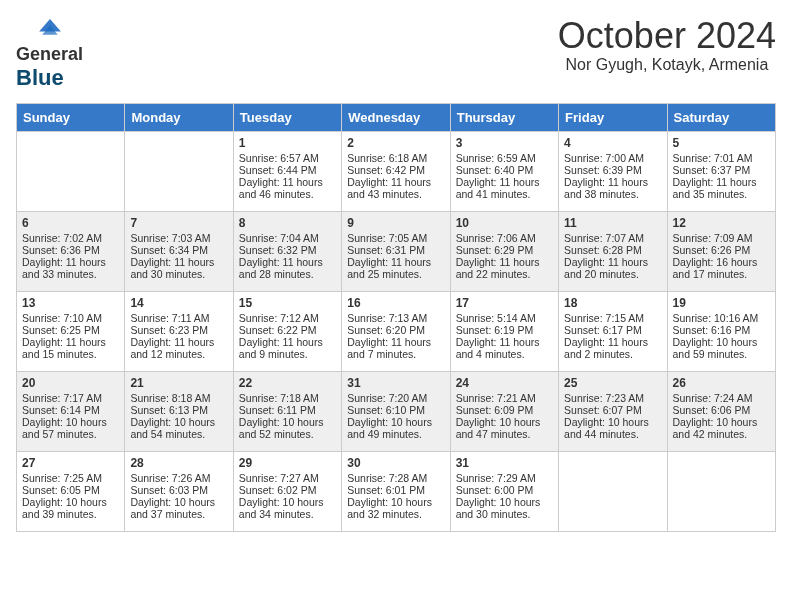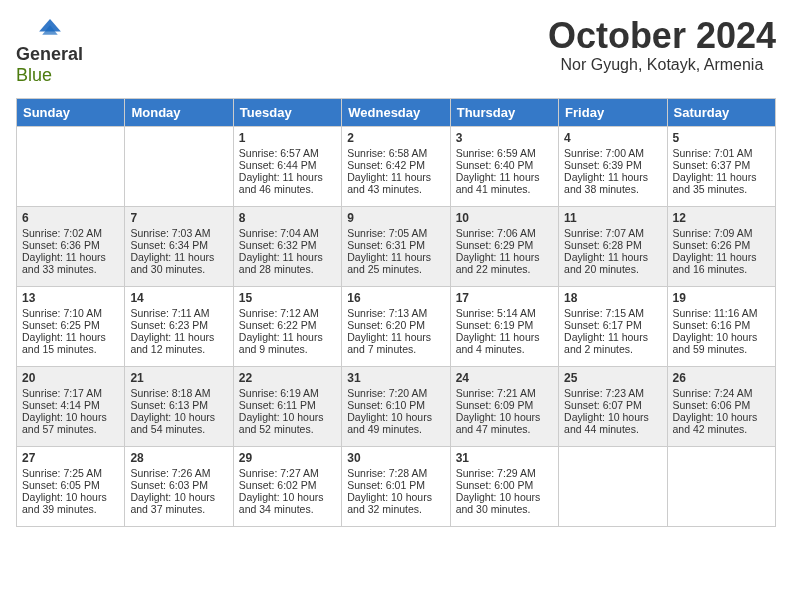--- a/index.html
+++ b/index.html
@@ -20,34 +20,34 @@
       display: flex;
       align-items: center;
       flex-direction: column;
     }
     .logo-text-general {
       font-size: 18px;
       font-weight: bold;
       color: #333;
     }
     .logo-text-blue {
-      font-size: 18px;
-      font-weight: normal;
-      color: #4d7c0f;
+      font-size: 22px;
+      font-weight: bold;
+      color: #0c4a6e;
     }
     .logo-icon {
       width: 28px;
       height: 28px;
     }
     .title-area {
       text-align: right;
     }
     .month-title {
       font-size: 36px;
-      font-weight: bold;
+      font-weight: normal;
       color: #333;
       line-height: 1.1;
     }
     .location-subtitle {
       font-size: 16px;
       color: #333;
       text-align: center;
     }
     table {
       width: 100%;
@@ -124,47 +124,47 @@
         <th>Thursday</th>
         <th>Friday</th>
         <th>Saturday</th>
       </tr>
   </thead>
   <tbody id="calendar-body">
   <tr>
         <td class="empty-cell"></td>
         <td class="empty-cell"></td>
         <td><span class="day-number">1</span><span>Sunrise: 6:57 AM</span><br><span>Sunset: 6:44 PM</span><br><span>Daylight: 11 hours and 46 minutes.</span></td>
-        <td><span class="day-number">2</span><span>Sunrise: 6:58 AM</span><br><span>Sunset: 6:42 PM</span><br><span>Daylight: 11 hours and 43 minutes.</span></td>
+        <td><span class="day-number">2</span><span>Sunrise: 6:18 AM</span><br><span>Sunset: 6:42 PM</span><br><span>Daylight: 11 hours and 43 minutes.</span></td>
         <td><span class="day-number">3</span><span>Sunrise: 6:59 AM</span><br><span>Sunset: 6:40 PM</span><br><span>Daylight: 11 hours and 41 minutes.</span></td>
         <td><span class="day-number">4</span><span>Sunrise: 7:00 AM</span><br><span>Sunset: 6:39 PM</span><br><span>Daylight: 11 hours and 38 minutes.</span></td>
         <td><span class="day-number">5</span><span>Sunrise: 7:01 AM</span><br><span>Sunset: 6:37 PM</span><br><span>Daylight: 11 hours and 35 minutes.</span></td>
       </tr>
       <tr>
         <td><span class="day-number">6</span><span>Sunrise: 7:02 AM</span><br><span>Sunset: 6:36 PM</span><br><span>Daylight: 11 hours and 33 minutes.</span></td>
         <td><span class="day-number">7</span><span>Sunrise: 7:03 AM</span><br><span>Sunset: 6:34 PM</span><br><span>Daylight: 11 hours and 30 minutes.</span></td>
         <td><span class="day-number">8</span><span>Sunrise: 7:04 AM</span><br><span>Sunset: 6:32 PM</span><br><span>Daylight: 11 hours and 28 minutes.</span></td>
         <td><span class="day-number">9</span><span>Sunrise: 7:05 AM</span><br><span>Sunset: 6:31 PM</span><br><span>Daylight: 11 hours and 25 minutes.</span></td>
         <td><span class="day-number">10</span><span>Sunrise: 7:06 AM</span><br><span>Sunset: 6:29 PM</span><br><span>Daylight: 11 hours and 22 minutes.</span></td>
         <td><span class="day-number">11</span><span>Sunrise: 7:07 AM</span><br><span>Sunset: 6:28 PM</span><br><span>Daylight: 11 hours and 20 minutes.</span></td>
-        <td><span class="day-number">12</span><span>Sunrise: 7:09 AM</span><br><span>Sunset: 6:26 PM</span><br><span>Daylight: 11 hours and 16 minutes.</span></td>
+        <td><span class="day-number">12</span><span>Sunrise: 7:09 AM</span><br><span>Sunset: 6:26 PM</span><br><span>Daylight: 16 hours and 17 minutes.</span></td>
       </tr>
       <tr>
         <td><span class="day-number">13</span><span>Sunrise: 7:10 AM</span><br><span>Sunset: 6:25 PM</span><br><span>Daylight: 11 hours and 15 minutes.</span></td>
         <td><span class="day-number">14</span><span>Sunrise: 7:11 AM</span><br><span>Sunset: 6:23 PM</span><br><span>Daylight: 11 hours and 12 minutes.</span></td>
         <td><span class="day-number">15</span><span>Sunrise: 7:12 AM</span><br><span>Sunset: 6:22 PM</span><br><span>Daylight: 11 hours and 9 minutes.</span></td>
         <td><span class="day-number">16</span><span>Sunrise: 7:13 AM</span><br><span>Sunset: 6:20 PM</span><br><span>Daylight: 11 hours and 7 minutes.</span></td>
         <td><span class="day-number">17</span><span>Sunrise: 5:14 AM</span><br><span>Sunset: 6:19 PM</span><br><span>Daylight: 11 hours and 4 minutes.</span></td>
         <td><span class="day-number">18</span><span>Sunrise: 7:15 AM</span><br><span>Sunset: 6:17 PM</span><br><span>Daylight: 11 hours and 2 minutes.</span></td>
-        <td><span class="day-number">19</span><span>Sunrise: 11:16 AM</span><br><span>Sunset: 6:16 PM</span><br><span>Daylight: 10 hours and 59 minutes.</span></td>
+        <td><span class="day-number">19</span><span>Sunrise: 10:16 AM</span><br><span>Sunset: 6:16 PM</span><br><span>Daylight: 10 hours and 59 minutes.</span></td>
       </tr>
       <tr>
-        <td><span class="day-number">20</span><span>Sunrise: 7:17 AM</span><br><span>Sunset: 4:14 PM</span><br><span>Daylight: 10 hours and 57 minutes.</span></td>
+        <td><span class="day-number">20</span><span>Sunrise: 7:17 AM</span><br><span>Sunset: 6:14 PM</span><br><span>Daylight: 10 hours and 57 minutes.</span></td>
         <td><span class="day-number">21</span><span>Sunrise: 8:18 AM</span><br><span>Sunset: 6:13 PM</span><br><span>Daylight: 10 hours and 54 minutes.</span></td>
-        <td><span class="day-number">22</span><span>Sunrise: 6:19 AM</span><br><span>Sunset: 6:11 PM</span><br><span>Daylight: 10 hours and 52 minutes.</span></td>
+        <td><span class="day-number">22</span><span>Sunrise: 7:18 AM</span><br><span>Sunset: 6:11 PM</span><br><span>Daylight: 10 hours and 52 minutes.</span></td>
         <td><span class="day-number">31</span><span>Sunrise: 7:20 AM</span><br><span>Sunset: 6:10 PM</span><br><span>Daylight: 10 hours and 49 minutes.</span></td>
         <td><span class="day-number">24</span><span>Sunrise: 7:21 AM</span><br><span>Sunset: 6:09 PM</span><br><span>Daylight: 10 hours and 47 minutes.</span></td>
         <td><span class="day-number">25</span><span>Sunrise: 7:23 AM</span><br><span>Sunset: 6:07 PM</span><br><span>Daylight: 10 hours and 44 minutes.</span></td>
         <td><span class="day-number">26</span><span>Sunrise: 7:24 AM</span><br><span>Sunset: 6:06 PM</span><br><span>Daylight: 10 hours and 42 minutes.</span></td>
       </tr>
       <tr>
         <td><span class="day-number">27</span><span>Sunrise: 7:25 AM</span><br><span>Sunset: 6:05 PM</span><br><span>Daylight: 10 hours and 39 minutes.</span></td>
         <td><span class="day-number">28</span><span>Sunrise: 7:26 AM</span><br><span>Sunset: 6:03 PM</span><br><span>Daylight: 10 hours and 37 minutes.</span></td>
         <td><span class="day-number">29</span><span>Sunrise: 7:27 AM</span><br><span>Sunset: 6:02 PM</span><br><span>Daylight: 10 hours and 34 minutes.</span></td>
         <td><span class="day-number">30</span><span>Sunrise: 7:28 AM</span><br><span>Sunset: 6:01 PM</span><br><span>Daylight: 10 hours and 32 minutes.</span></td>

